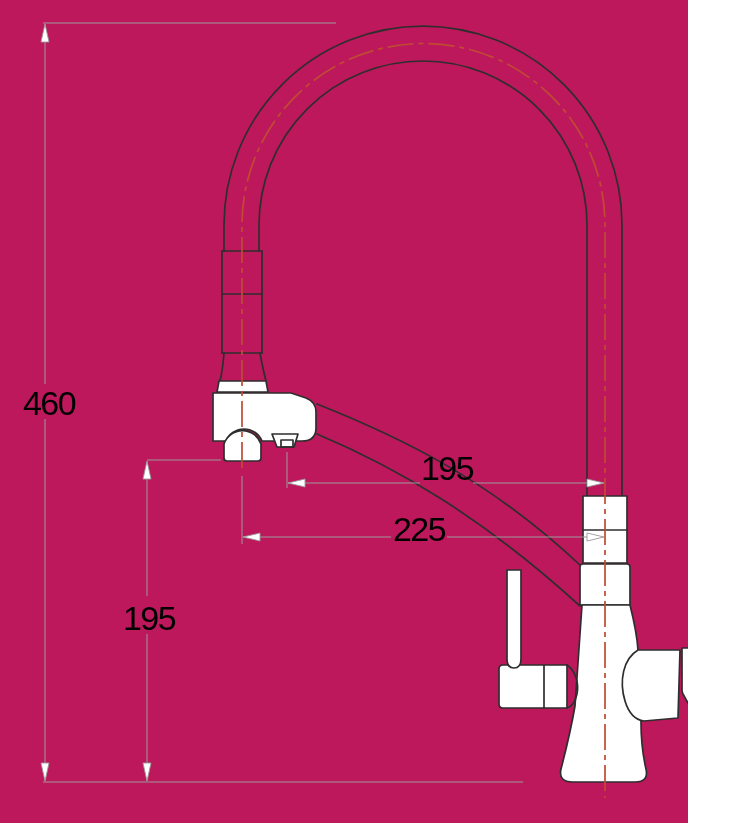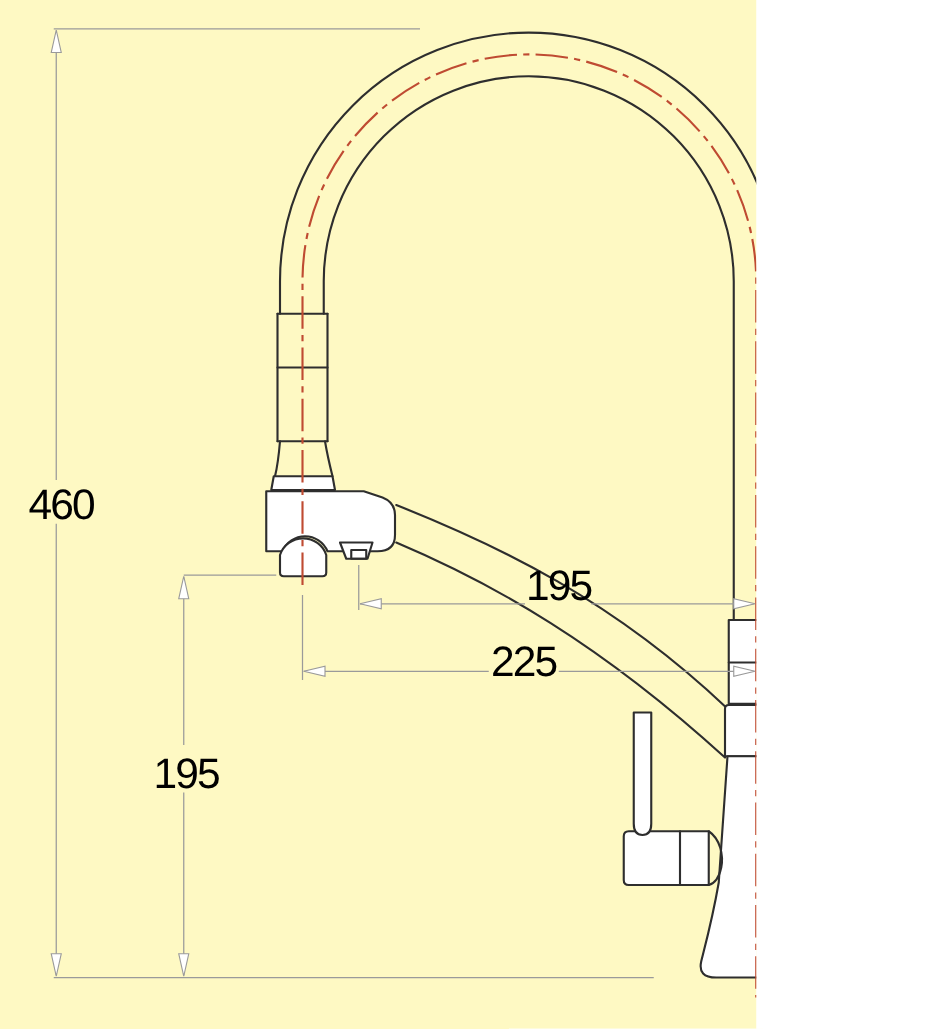--- a/index.html
+++ b/index.html
@@ -1,19 +1,19 @@
 <!DOCTYPE html>
 <html><head>
 <meta charset="utf-8">
 <style>
   html,body{margin:0;padding:0;background:#ffffff;}
   .canvas{
     position:relative;
-    width:605px;height:823px;
-    background:#fef9c3;
+    width:688px;height:823px;
+    background:#be185d;
     overflow:hidden;
     font-family:"Liberation Sans", sans-serif;
   }
   svg{display:block;}
   .ink{stroke:#2e2e2e;stroke-width:1.7;fill:none;stroke-linejoin:round;stroke-linecap:round;}
   .inkf{stroke:#2e2e2e;stroke-width:1.7;fill:#ffffff;stroke-linejoin:round;stroke-linecap:round;}
   .cl{stroke:#bf4b32;stroke-width:1.7;fill:none;stroke-dasharray:26 5 5 5;}
   .dim{stroke:#9a9a9a;stroke-width:1;fill:none;}
   .arr{stroke:#9a9a9a;stroke-width:0.9;fill:#ffffff;}
   .lbl{

